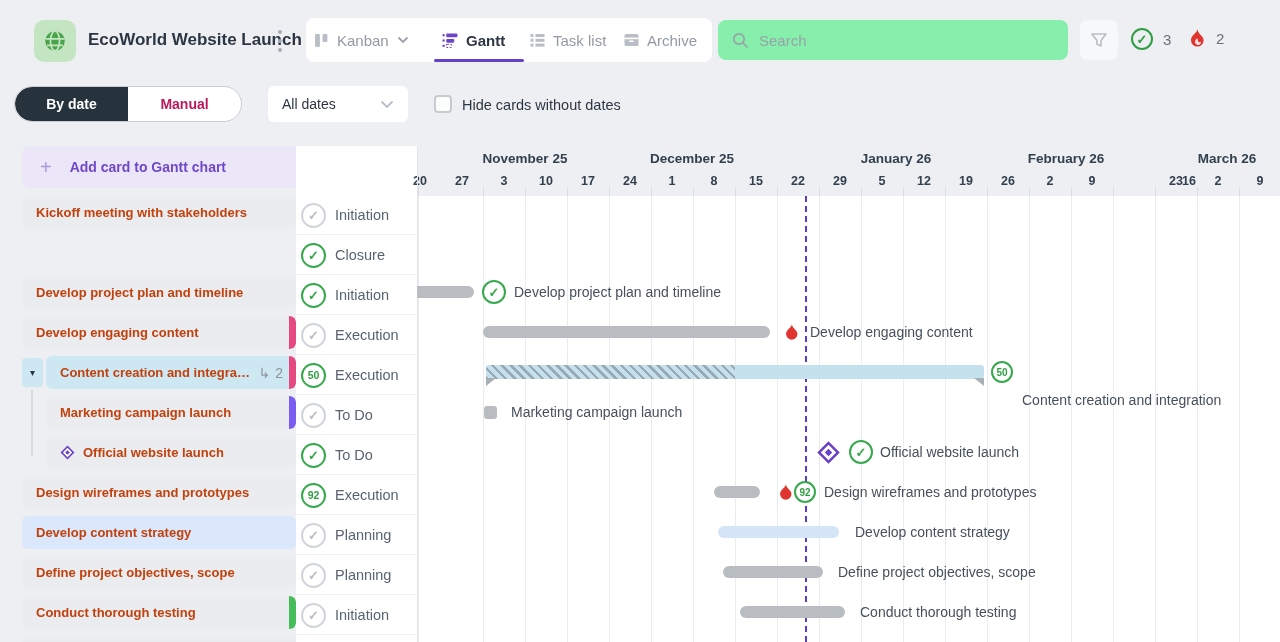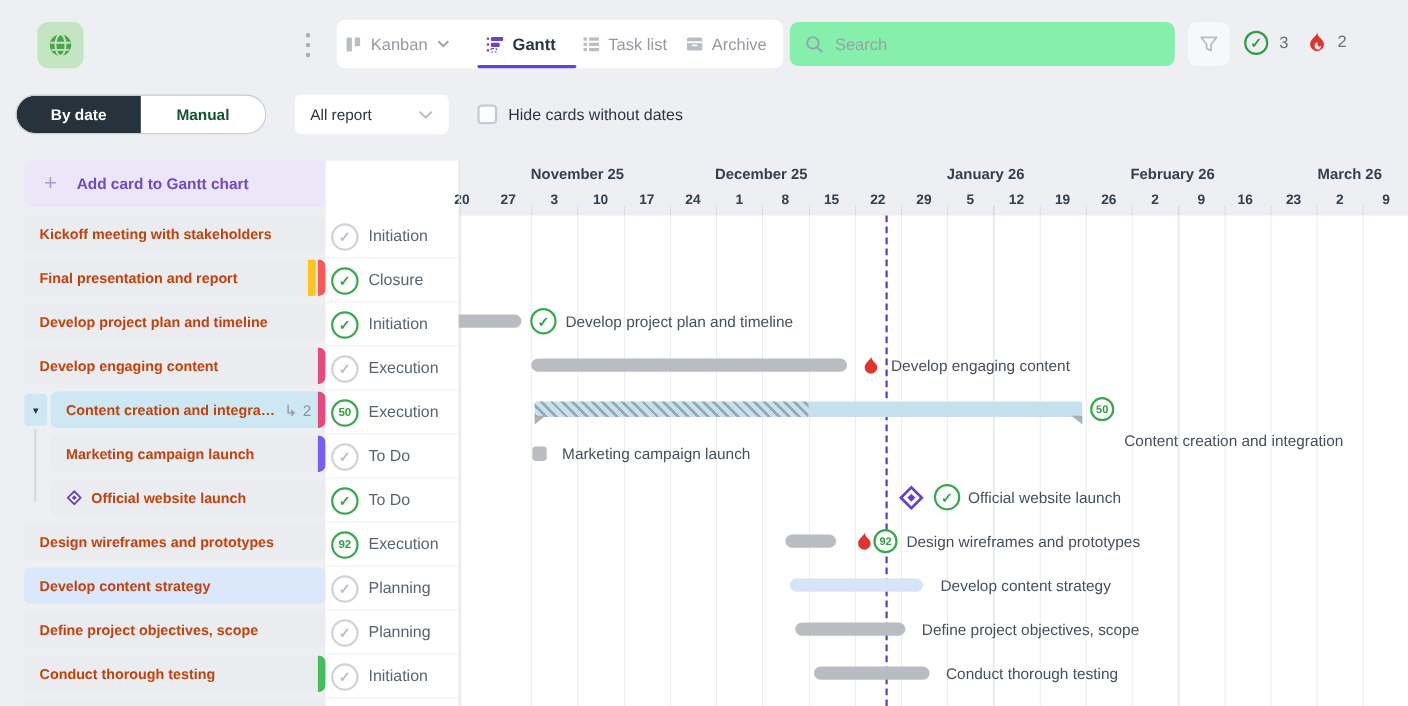--- a/index.html
+++ b/index.html
@@ -19,21 +19,21 @@
   .searchbox input { border:none; outline:none; background:transparent; font-size:15px; color:#2c3642; width:280px; font-family:"Liberation Sans", sans-serif; }
   .searchbox input::placeholder { color:#9aa1a8; }
   .filter-btn { position:absolute; left:1080px; top:20px; width:38px; height:40px; background:#f7f8f9; border-radius:8px; display:flex; align-items:center; justify-content:center; cursor:pointer; }
   .counter { position:absolute; top:28px; display:flex; align-items:center; gap:10px; font-size:15px; color:#6a7178; cursor:pointer; }
   .ring { width:22px; height:22px; border-radius:50%; border:2px solid #2f9e44; color:#2f9e44; font-size:13px; font-weight:700; display:flex; align-items:center; justify-content:center; background:#edeff2; }
 
   
   .toggle { position:absolute; left:14px; top:86px; width:228px; height:36px; border:1px solid #c8cdd2; border-radius:18px; background:#ffffff; overflow:hidden; display:flex; }
   .toggle .seg { width:114px; height:100%; display:flex; align-items:center; justify-content:center; font-size:14px; font-weight:700; cursor:pointer; }
   .toggle .seg.dark { background:#26323c; color:#ffffff; border-radius:18px 0 0 18px; }
-  .toggle .seg.light { color:#14532d;text-align:center; }
+  .toggle .seg.light { color:#be185d;text-align:center; }
   .select { position:absolute; left:268px; top:86px; width:140px; height:36px; background:#ffffff; border-radius:6px; display:flex; align-items:center; padding:0 14px; font-size:14px; color:#2c3642; cursor:pointer; }
   .select .chev { margin-left:auto; }
   .checkbox { position:absolute; left:434px; top:95px; width:18px; height:18px; border:2px solid #c6cbd0; border-radius:4px; background:#fbfcfc; cursor:pointer; }
   .check-label { position:absolute; left:462px; top:97px; font-size:14.5px; color:#2c3642; }
 
   
   .add-card { position:absolute; left:22px; top:146px; width:288px; height:42px; background:#ebe7f8; border-radius:8px; display:flex; align-items:center; padding-left:18px; gap:18px; cursor:pointer; }
   .add-card .plus { font-size:20px; color:#a79bd8; font-weight:400; }
   .add-card .lbl { font-size:14px; font-weight:700; color:#7048c8; }
   .icon-btn { position:absolute; top:147px; width:40px; height:40px; background:#ffffff; border:1px solid #e3e6e9; border-radius:8px; display:flex; align-items:center; justify-content:center; cursor:pointer; color:#b6bcc2; }
@@ -87,20 +87,21 @@
 
 <div class="app">
 
   <div class="logo">
     <svg width="26" height="26" viewBox="0 0 24 24">
       <circle cx="12" cy="12" r="9" fill="#4aa44a"></circle>
       <ellipse cx="12" cy="12" rx="4.2" ry="9" fill="none" stroke="#c3e5c2" stroke-width="1.6"></ellipse>
       <path d="M3.5 10h17M4.5 16h15" stroke="#c3e5c2" stroke-width="1.6" fill="none"></path>
     </svg>
   </div>
+  <div class="app-title">EcoWorld Website Launch</div>
   <div class="kebab">
       <i></i>
       <i></i>
       <i></i>
     </div>
 
   <div class="tabbar">
     <div class="tab" style="left:8px;">
       <svg width="15" height="15" viewBox="0 0 14 14">
         <rect x="1" y="1" width="4.5" height="12" rx="1" fill="#b8bec5"></rect>
@@ -168,21 +169,21 @@
       <path d="M8 11.2c-1.5 2-1.3 4.6 1 5.6 2.4 1 4.5-1.2 3.6-3.3-.8 1-1.9 1-2.4 0-.5-1-.2-2-1-3-.5.3-1 .5-1.2.7Z" fill="#ffffff" opacity="0.85"></path>
     </svg>
     <span>2</span>
   </div>
 
   <div class="toggle">
     <div class="seg dark">By date</div>
     <div class="seg light">Manual</div>
   </div>
   <div class="select">
-    <span>All report</span>
+    <span>All dates</span>
     <svg class="chev" width="14" height="9" viewBox="0 0 14 9">
       <polyline points="1.5,1.5 7,7 12.5,1.5" fill="none" stroke="#b8bec5" stroke-width="1.8"></polyline>
     </svg>
   </div>
   <div class="checkbox"></div>
   <div class="check-label">Hide cards without dates</div>
 
   <div class="add-card">
     <span class="plus">+</span>
     <span class="lbl">Add card to Gantt chart</span>
@@ -240,27 +241,20 @@
     <span class="scircle">✓</span>
     <span class="stext">Planning</span>
   </div>
   <div class="scell" style="top:596px;">
     <span class="scircle">✓</span>
     <span class="stext">Initiation</span>
   </div>
 
   <div class="card" style="top:196px;">
     <span class="ttl">Kickoff meeting with stakeholders</span>
-  </div>
-  <div class="card" style="top:236px;">
-    <span class="ttl">Final presentation and report</span>
-    <span class="tags">
-        <span class="tag" style="background:#fcc51c;"></span>
-        <span class="tag last" style="background:#fa5a55;"></span>
-      </span>
   </div>
   <div class="card" style="top:276px;">
     <span class="ttl">Develop project plan and timeline</span>
   </div>
   <div class="card" style="top:316px;">
     <span class="ttl">Develop engaging content</span>
     <span class="tags">
         <span class="tag last" style="background:#e64980;"></span>
       </span>
   </div>
@@ -324,21 +318,21 @@
   <div class="day" style="left:714px;">8</div>
   <div class="day" style="left:756px;">15</div>
   <div class="day" style="left:798px;">22</div>
   <div class="day" style="left:840px;">29</div>
   <div class="day" style="left:882px;">5</div>
   <div class="day" style="left:924px;">12</div>
   <div class="day" style="left:966px;">19</div>
   <div class="day" style="left:1008px;">26</div>
   <div class="day" style="left:1050px;">2</div>
   <div class="day" style="left:1092px;">9</div>
-  <div class="day" style="left:1132px;">16</div>
+  <div class="day" style="left:1189px;">16</div>
   <div class="day" style="left:1176px;">23</div>
   <div class="day" style="left:1218px;">2</div>
   <div class="day" style="left:1260px;">9</div>
   <div class="head-ticks"></div>
 
   <div class="chart"></div>
   <div class="vline"></div>
   <div class="today"></div>
 
   <div class="bar" style="left:417px; top:286px; width:57px; border-radius:0 6px 6px 0;"></div>

